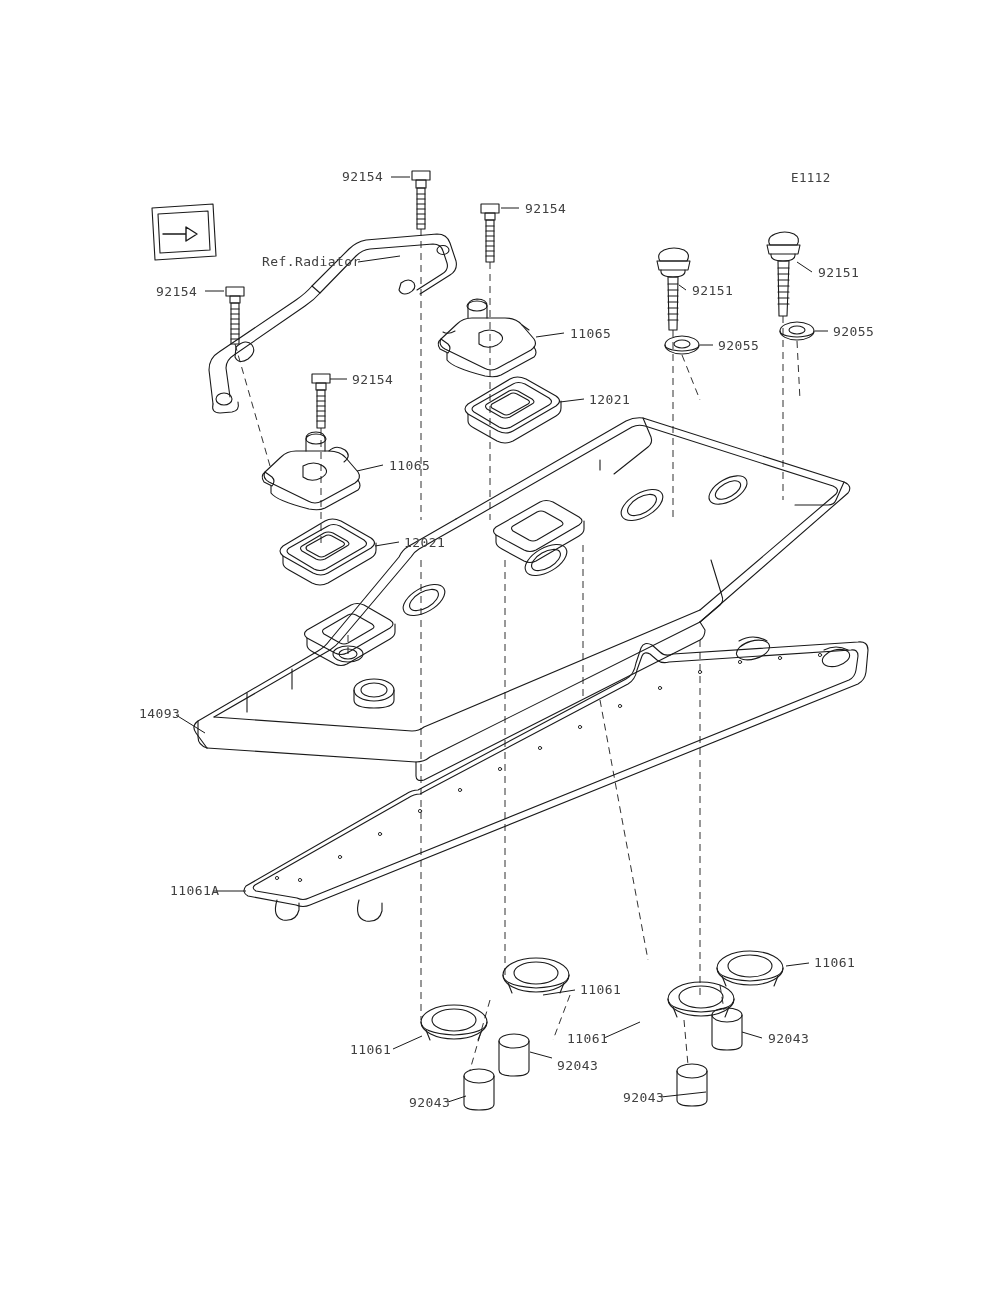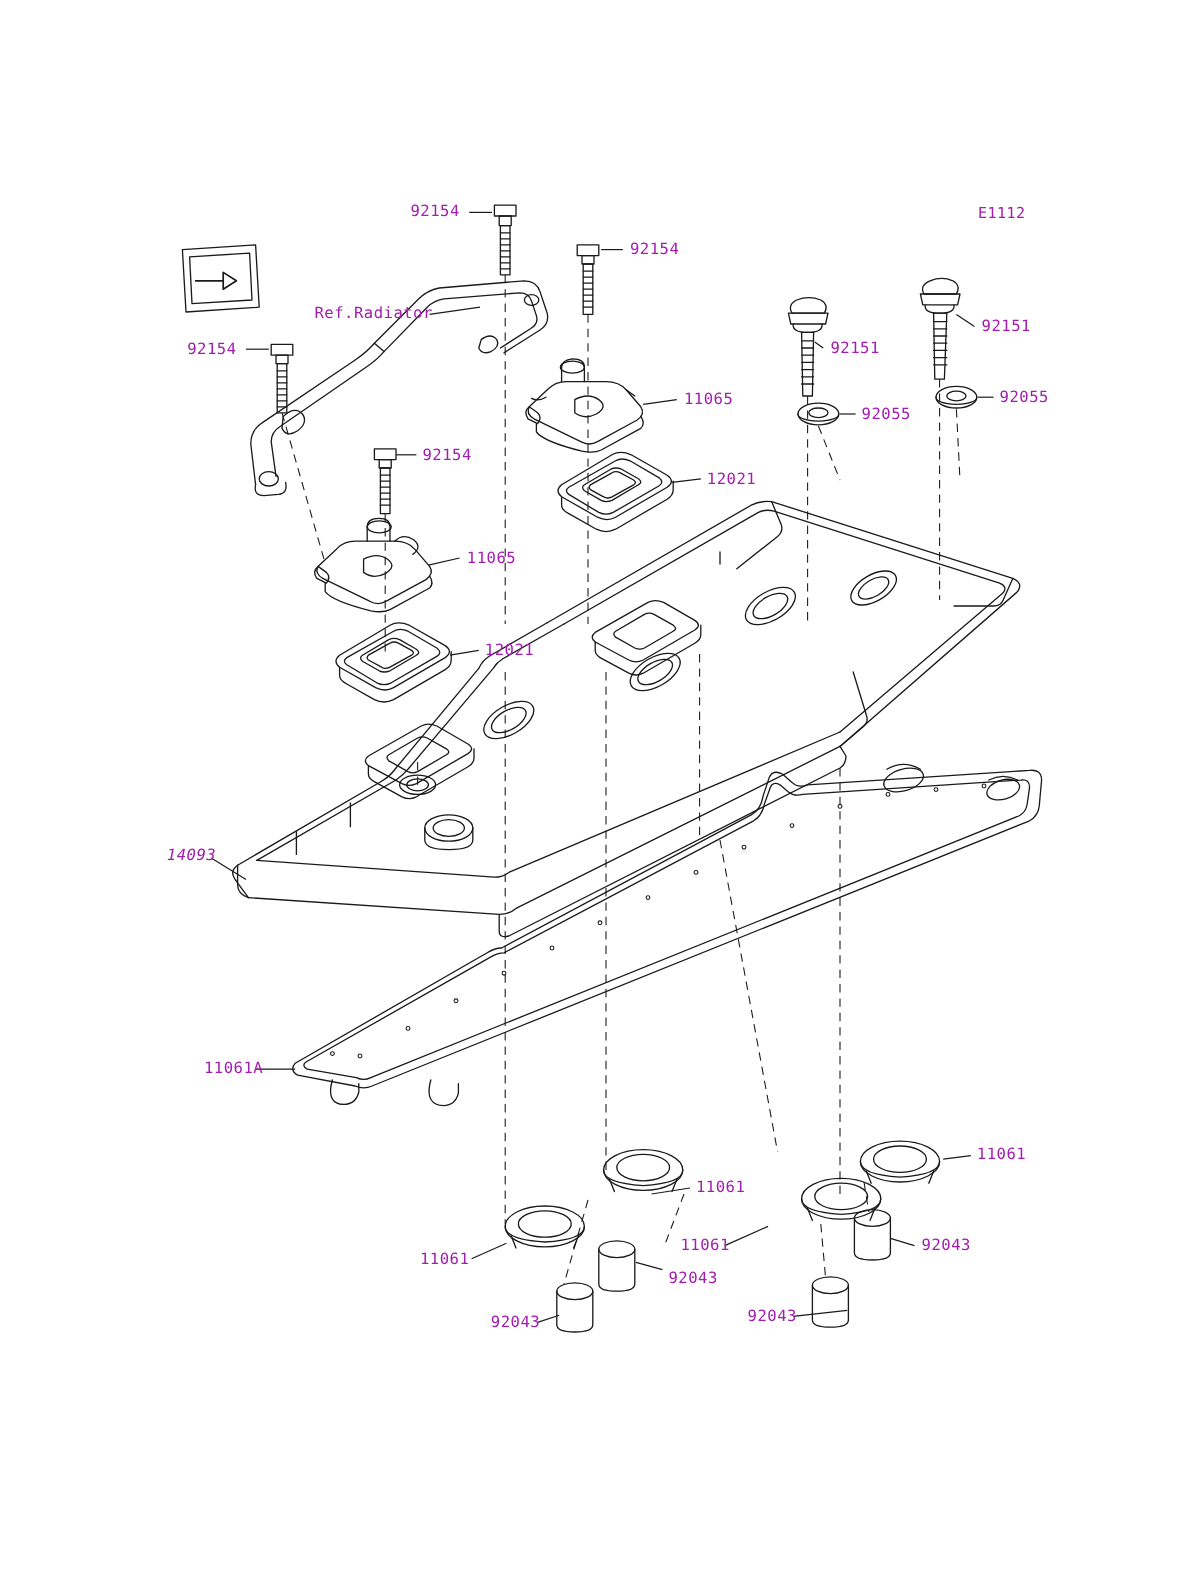--- a/index.html
+++ b/index.html
@@ -19,21 +19,21 @@
     position: absolute;
     left: 0;
     top: 0;
     width: 1000px;
     height: 1309px;
   }
   .lbl {
     position: absolute;
     font-family: "DejaVu Sans Mono", "Liberation Mono", monospace;
     font-size: 13px;
-    color: #a21caf;
+    color: #404040;
     white-space: nowrap;
     letter-spacing: 0.4px;
   }
   .lbl.diagcode {
     font-size: 12.5px;
   }
 </style>
 </head>
 <body>
 
@@ -310,35 +310,35 @@
       <path d="M604 1038 L640 1022"></path>
       <path d="M393 1049 L422 1036"></path>
       <path d="M762 1038 L742 1032"></path>
       <path d="M552 1058 L530 1052"></path>
       <path d="M661 1097 L706 1092"></path>
       <path d="M448 1102 L466 1096"></path>
       <path d="M358 262 L400 256"></path>
     </g>
   </svg>
 
-  <div class="lbl diagcode" style="left:815px; top:170px;">E1112</div>
+  <div class="lbl diagcode" style="left:791px; top:170px;">E1112</div>
 
   <div class="lbl" style="left:342px; top:169px;">92154</div>
   <div class="lbl" style="left:525px; top:201px;">92154</div>
   <div class="lbl" style="left:156px; top:284px;">92154</div>
   <div class="lbl" style="left:352px; top:372px;">92154</div>
   <div class="lbl" style="left:692px; top:283px;">92151</div>
   <div class="lbl" style="left:818px; top:265px;">92151</div>
   <div class="lbl" style="left:718px; top:338px;">92055</div>
   <div class="lbl" style="left:833px; top:324px;">92055</div>
   <div class="lbl" style="left:570px; top:326px;">11065</div>
   <div class="lbl" style="left:589px; top:392px;">12021</div>
   <div class="lbl" style="left:389px; top:458px;">11065</div>
   <div class="lbl" style="left:404px; top:535px;">12021</div>
-  <div class="lbl" style="left:139px; top:706px;font-style:italic;">14093</div>
+  <div class="lbl" style="left:139px; top:706px;">14093</div>
   <div class="lbl" style="left:170px; top:883px;text-align:right;">11061A</div>
   <div class="lbl" style="left:814px; top:955px;">11061</div>
   <div class="lbl" style="left:580px; top:982px;">11061</div>
   <div class="lbl" style="left:567px; top:1031px;">11061</div>
   <div class="lbl" style="left:350px; top:1042px;">11061</div>
   <div class="lbl" style="left:768px; top:1031px;">92043</div>
   <div class="lbl" style="left:557px; top:1058px;">92043</div>
   <div class="lbl" style="left:623px; top:1090px;">92043</div>
   <div class="lbl" style="left:409px; top:1095px;">92043</div>
   <div class="lbl" style="left:262px; top:254px;">Ref.Radiator</div>

